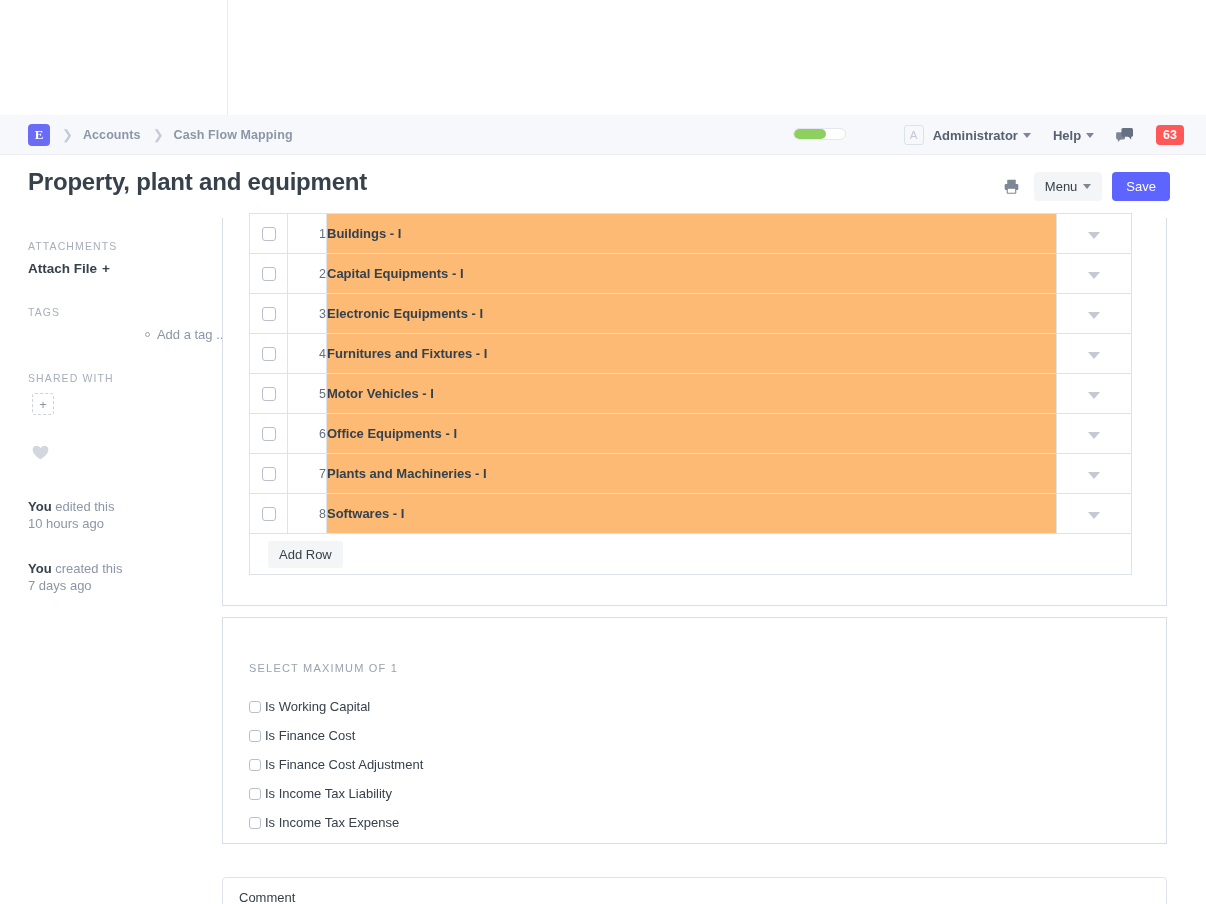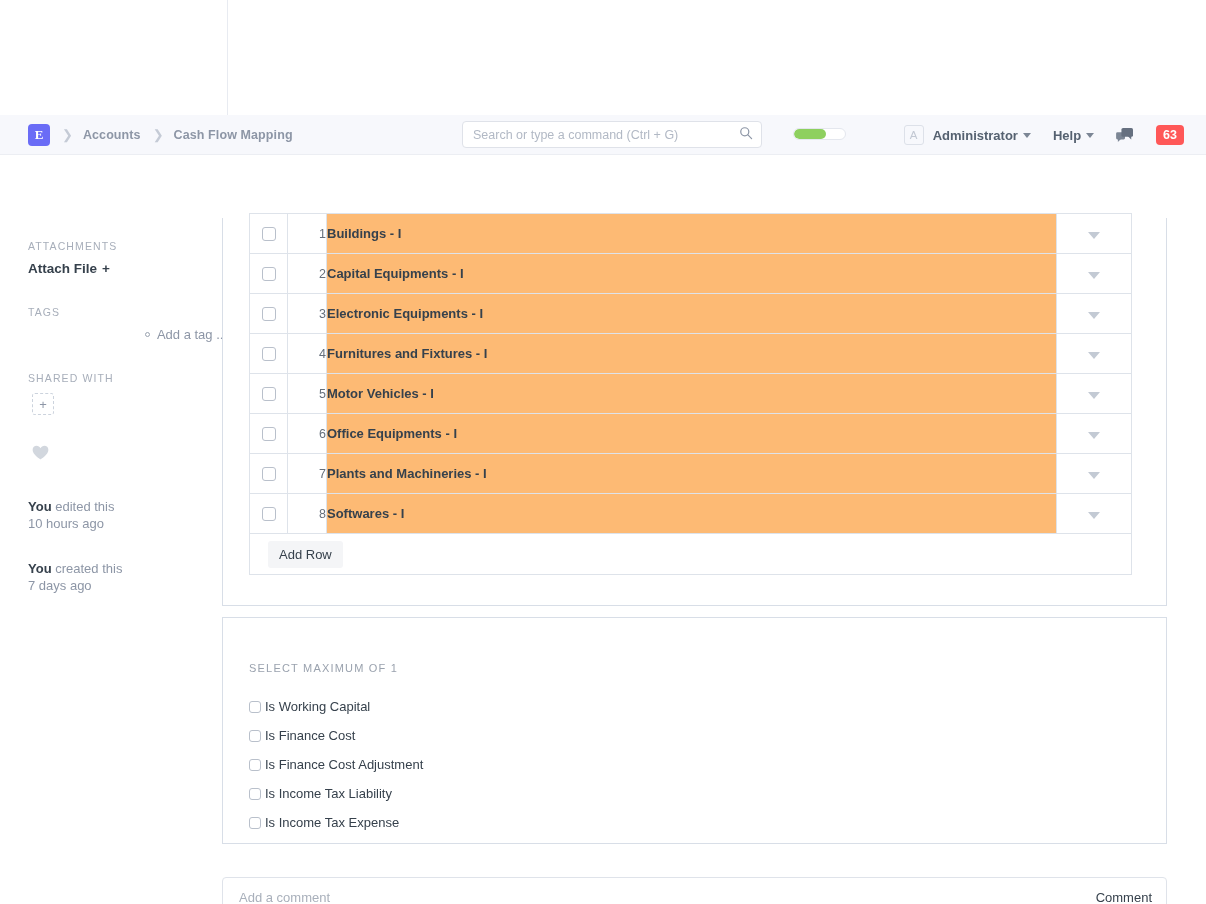--- a/index.html
+++ b/index.html
@@ -238,29 +238,20 @@
   <div class="navbar">
     <div class="nav-left">
       <div class="logo">E</div>
       <span class="chev">❯</span>
       <span class="crumb">Accounts</span>
       <span class="chev">❯</span>
       <span class="crumb current">Cash Flow Mapping</span>
     </div>
   </div>
 
-  <div class="nav-search">
-    <span class="ph">Search or type a command (Ctrl + G)</span>
-    <span class="sicon">
-      <svg width="14" height="14" viewBox="0 0 16 16" fill="none" stroke="currentColor" stroke-width="1.4">
-        <circle cx="6.6" cy="6.6" r="4.6"></circle>
-          <line x1="10.2" y1="10.2" x2="14.4" y2="14.4" stroke-linecap="round"></line>
-      </svg>
-    </span>
-  </div>
 
   <div class="progbar">
     <div class="fill" id="prog-fill" style="width: 62%;"></div>
   </div>
 
   <div class="nav-right">
     <div class="avatar-sq">A</div>
     <div class="nav-link">
       <span>Administrator</span>
       <i class="caret-d"></i>
@@ -273,20 +264,37 @@
       <svg width="18" height="16" viewBox="0 0 20 18" fill="#7c8695">
         <rect x="0" y="6" width="10" height="8" rx="1.5"></rect>
         <path d="M2 13 L2 17 L6 13 Z"></path>
         <rect x="6" y="1" width="13" height="10" rx="1.8" fill="#667080"></rect>
         <path d="M17 10 L17 14 L13 10 Z" fill="#667080"></path>
       </svg>
     </div>
     <div class="badge-red">63</div>
   </div>
 
+  <div class="page-head">
+    <div class="page-title">Property, plant and equipment</div>
+    <div class="head-actions">
+      <span class="print-btn">
+        <svg width="17" height="17" viewBox="0 0 20 20" fill="currentColor">
+          <rect x="5" y="2" width="10" height="5" rx="0.6"></rect>
+          <rect x="2" y="7" width="16" height="7" rx="1.4"></rect>
+          <rect x="5" y="12" width="10" height="6" rx="0.6" fill="#fff" stroke="currentColor" stroke-width="1.3"></rect>
+        </svg>
+      </span>
+      <button class="btn-menu">
+        <span>Menu</span>
+        <i class="caret-d"></i>
+      </button>
+      <button class="btn-save">Save</button>
+    </div>
+  </div>
 
   <div class="sidebar">
 
     <div class="side-block">
       <div class="side-label">Attachments</div>
       <div class="attach-file">
         <span>Attach File</span>
         <span>+</span>
       </div>
     </div>
@@ -406,17 +414,16 @@
               <span class="cb-box"></span>
               <span class="cb-label">Is Income Tax Expense</span>
             </div>
           </div>
       </div>
     </div>
 
   </div>
 
   <div class="comment-box">
-    <span class="comment-ph">Add a comment</span>
     <span class="comment-btn">Comment</span>
   </div>
 
 </div>
 
 </body></html>

